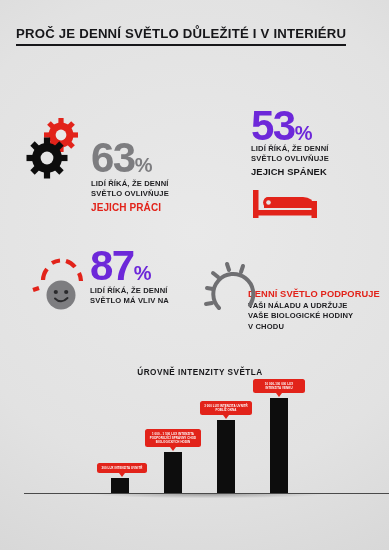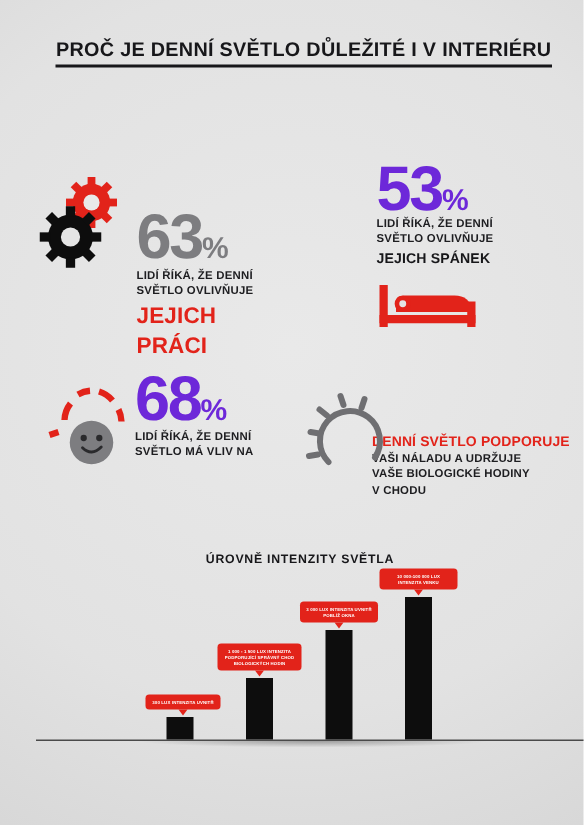--- a/index.html
+++ b/index.html
@@ -7,21 +7,21 @@
     width:389px;height:550px;
     font-family:"Liberation Sans", sans-serif;
     background:
       radial-gradient(ellipse 120% 80% at 50% 42%, #e9e9e9 0%, #e2e2e2 55%, #d2d2d2 100%);
     position:relative;overflow:hidden;
     -webkit-font-smoothing:antialiased;
   }
   .page{position:absolute;inset:0;}
 
   
-  .title-wrap{position:absolute;left:16px;right:0;top:24px;text-align:center;}
+  .title-wrap{position:absolute;left:16px;right:0;top:24px;}
   .title{
     display:inline-block;
     font-size:13.2px;font-weight:bold;letter-spacing:.2px;
     color:#17171a;
     padding-bottom:3px;
     border-bottom:2.4px solid #17171a;
     white-space:nowrap;
   }
 
   
@@ -30,21 +30,21 @@
     font-size:42px;font-weight:bold;line-height:.86;
     letter-spacing:-1.5px;
   }
   .pct .sym{font-size:20px;font-weight:bold;letter-spacing:0;}
   .pct.grey{color:#7d7d80;}
   .pct.dark{color:#6d28d9;}
   .cap{
     font-size:7.6px;font-weight:bold;line-height:1.36;
     color:#1d1d20;letter-spacing:.15px;text-transform:uppercase;
   }
-  .cap .hl{color:#e2231a;font-size:15px;letter-spacing:.1px;display:inline-block;padding-top:1px;}
+  .cap .hl{color:#e2231a;font-size:10px;letter-spacing:.1px;display:inline-block;padding-top:1px;}
   .cap .hl-dark{color:#17171a;font-size:9.4px;letter-spacing:.1px;display:inline-block;padding-top:1px;}
 
   
   #b1{left:25px;top:112px;width:170px;}
   #b1 .gearbox{position:absolute;left:0;top:6px;width:62px;height:62px;}
   #b1 .txt{margin-left:66px;margin-top:28px;}
   #b1 .pct{margin-bottom:3px;}
 
   
   #b2{left:251px;top:108px;width:130px;}
@@ -183,21 +183,21 @@
           <path d="M49 21 A19 19 0 0 1 51 29"></path>
           <path d="M9 36 L3 38"></path>
         </g>
         <circle cx="31" cy="43" r="14.5" fill="#7d7d80"></circle>
         <circle cx="25.8" cy="40" r="2.1" fill="#2a2a2c"></circle>
         <circle cx="36.2" cy="40" r="2.1" fill="#2a2a2c"></circle>
         <path d="M25 46.5 Q31 52.5 37.5 46" stroke="#2a2a2c" stroke-width="1.9" fill="none" stroke-linecap="round"></path>
       </svg>
     </div>
     <div class="txt">
-      <div class="pct dark"><span>68</span><span class="sym">%</span></div>
+      <div class="pct dark"><span>87</span><span class="sym">%</span></div>
       <div class="cap">
         <span>LIDÍ ŘÍKÁ, ŽE DENNÍ</span><br>
         <span>SVĚTLO MÁ VLIV NA</span><br>
       </div>
     </div>
   </div>
 
   <div class="block" id="b4">
     <div class="sunbox">
       <svg viewBox="0 0 58 56" width="58" height="56" aria-hidden="true">

